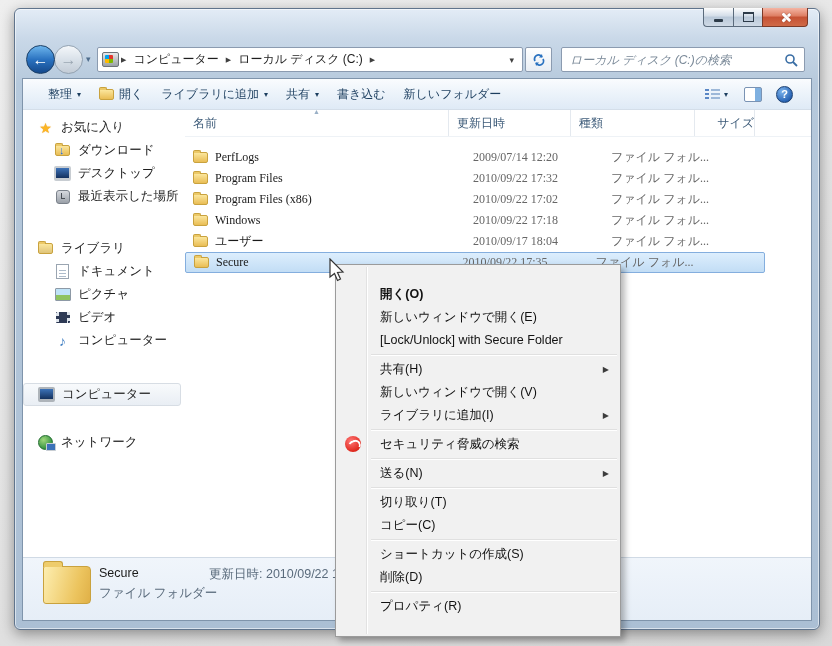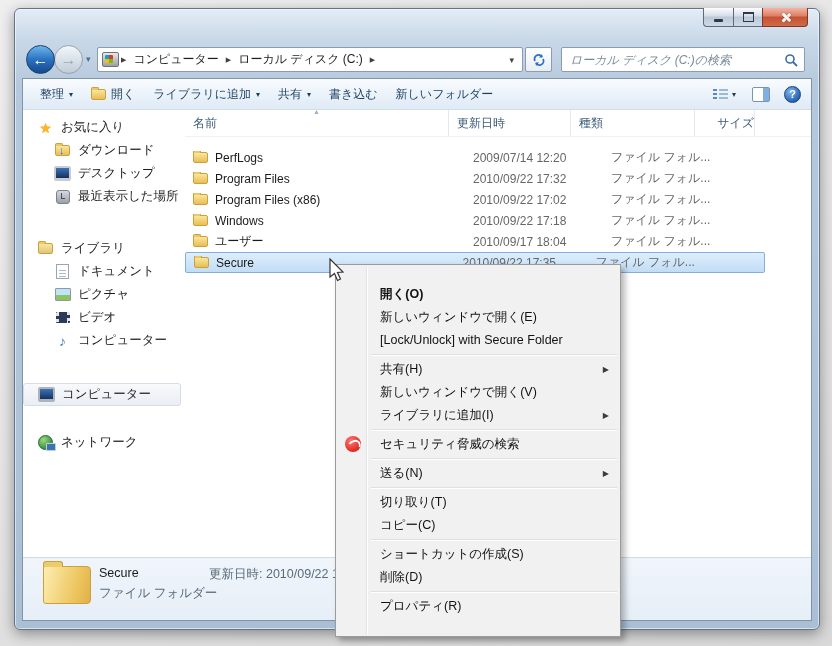--- a/index.html
+++ b/index.html
@@ -49,21 +49,21 @@
   .searchbox input{flex:1;border:none;outline:none;font-size:12px;color:#333;font-family:inherit;background:transparent;}
   .searchbox input::placeholder{color:#7b8a99;font-style:italic;}
   
   .drive-ico{position:relative;width:16px;height:13px;background:linear-gradient(#e8e8e8,#9aa0a6);border:1px solid #6d7379;border-radius:2px;}
   .drive-ico::after{content:"";position:absolute;left:2px;top:2px;width:8px;height:8px;
     background:conic-gradient(#e4352b 0 90deg,#7fba00 90deg 180deg,#ffb900 180deg 270deg,#00a4ef 270deg 360deg);border-radius:1px;}
   
   .content{position:absolute;left:7px;top:69px;width:790px;height:543px;background:#fff;
     border:1px solid #7f94ab;box-sizing:border-box;display:flex;flex-direction:column;}
   .toolbar{height:30px;flex:0 0 30px;display:flex;align-items:center;
-    background:linear-gradient(#fafcfe,#ecf3fa 48%,#dfeaf6);border-bottom:1px solid #d4dee9;padding:0 8px;}
+    background:linear-gradient(#fafcfe,#ecf3fa 48%,#dfeaf6);border-bottom:1px solid #d4dee9;padding:0 16px;}
   .tool{display:flex;align-items:center;gap:5px;font-size:12px;color:#1c3e5f;padding:0 9px;height:24px;border-radius:3px;}
   .tool .dd{font-size:8px;color:#1c3e5f;}
   .toolbar-right{margin-left:auto;display:flex;align-items:center;gap:10px;}
   .folder-ico{position:relative;width:15px;height:11px;background:linear-gradient(#fbe69c,#e9bd55);
     border:1px solid #c9a23e;border-radius:1px 2px 2px 2px;box-sizing:border-box;}
   .folder-ico::before{content:"";position:absolute;top:-3px;left:-1px;width:6px;height:2px;
     background:#ecc967;border:1px solid #c9a23e;border-bottom:none;border-radius:2px 2px 0 0;}
   .views-ico{width:15px;height:12px;background:
     linear-gradient(#5a87c5,#5a87c5) 0 1px/4px 2px no-repeat,
     linear-gradient(#9db8d8,#9db8d8) 6px 1px/9px 2px no-repeat,
@@ -97,21 +97,21 @@
   .net-globe{width:13px;height:13px;border-radius:50%;background:radial-gradient(circle at 35% 30%,#9fd77a,#2f8f3f 75%);border:1px solid #1f6b2e;position:relative;}
   .net-globe::after{content:"";position:absolute;right:-4px;bottom:-2px;width:8px;height:6px;background:#3c72b8;border:1px solid #c8cdd2;border-radius:1px;}
   
   .filelist{flex:1;position:relative;padding-top:0;}
   .cols-header{display:flex;height:26px;align-items:center;border-bottom:1px solid #eef2f6;position:relative;}
   .col-h{font-size:12px;color:#3c5a78;padding-left:8px;box-sizing:border-box;height:100%;display:flex;align-items:center;border-right:1px solid #e4e9ef;position:relative;}
   .col-name{width:264px;} .col-date{width:122px;} .col-type{width:124px;} .col-size{width:60px;justify-content:flex-end;}
   .sort-asc{position:absolute;left:50%;top:-2px;transform:translateX(-50%);font-size:7px;color:#9ab0c6;}
   .rows{padding-top:10px;}
   .row{display:flex;height:21px;align-items:center;font-size:12px;position:relative;}
-  .row .cell{box-sizing:border-box;padding-left:8px;white-space:nowrap;overflow:hidden;}
+  .row .cell{box-sizing:border-box;padding-left:8px;white-space:nowrap;overflow:hidden;font-family:Liberation Serif, serif;}
   .cell.c-name{width:264px;display:flex;align-items:center;gap:7px;color:#1a1a1a;}
   .cell.c-date,.cell.c-type{color:#666;margin-left:16px;}
   .cell.c-date{width:122px;} .cell.c-type{width:124px;} .cell.c-size{width:60px;color:#666;}
   .row.selected{background:linear-gradient(#ddeefd,#c2ddf5);border:1px solid #84aede;border-radius:2px;
     width:580px;box-sizing:border-box;height:21px;}
   
   .details{flex:0 0 62px;background:linear-gradient(#f0f5fb,#e6eef7);border-top:1px solid #d0dae5;position:relative;}
   .big-folder{position:absolute;left:20px;top:8px;width:46px;height:36px;background:linear-gradient(105deg,#fdeeb0,#ecc45e 70%,#e0b047);
     border:1px solid #c9a23e;border-radius:2px 4px 4px 3px;}
   .big-folder::before{content:"";position:absolute;top:-6px;left:-1px;width:18px;height:5px;background:#eecc6c;

